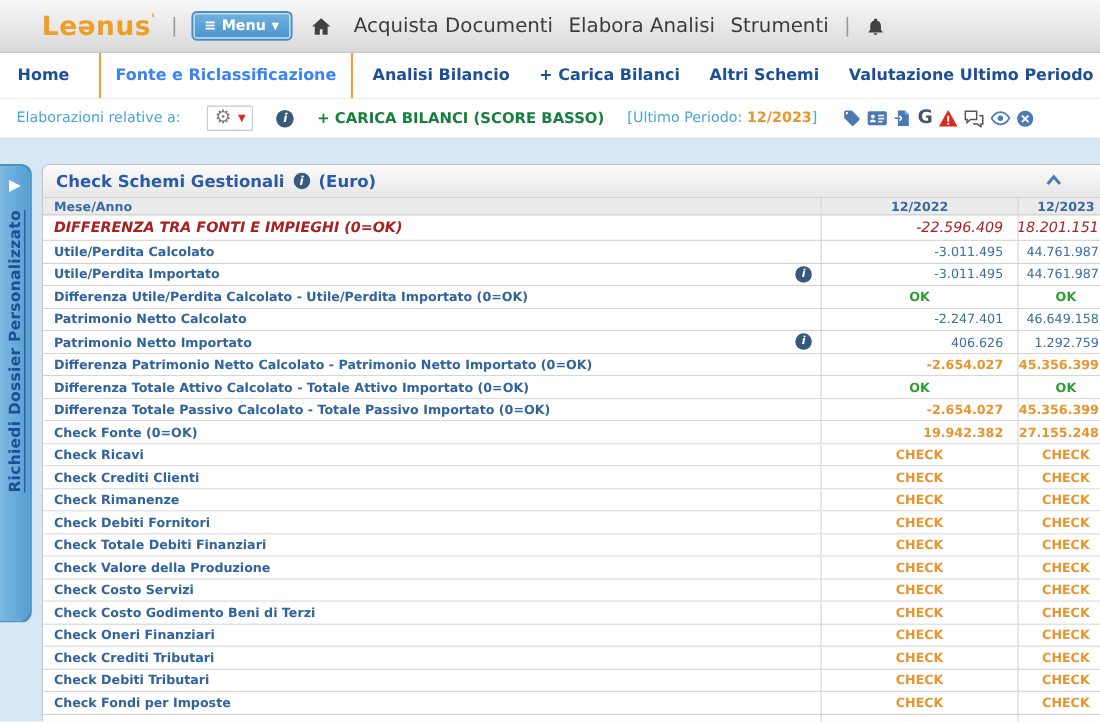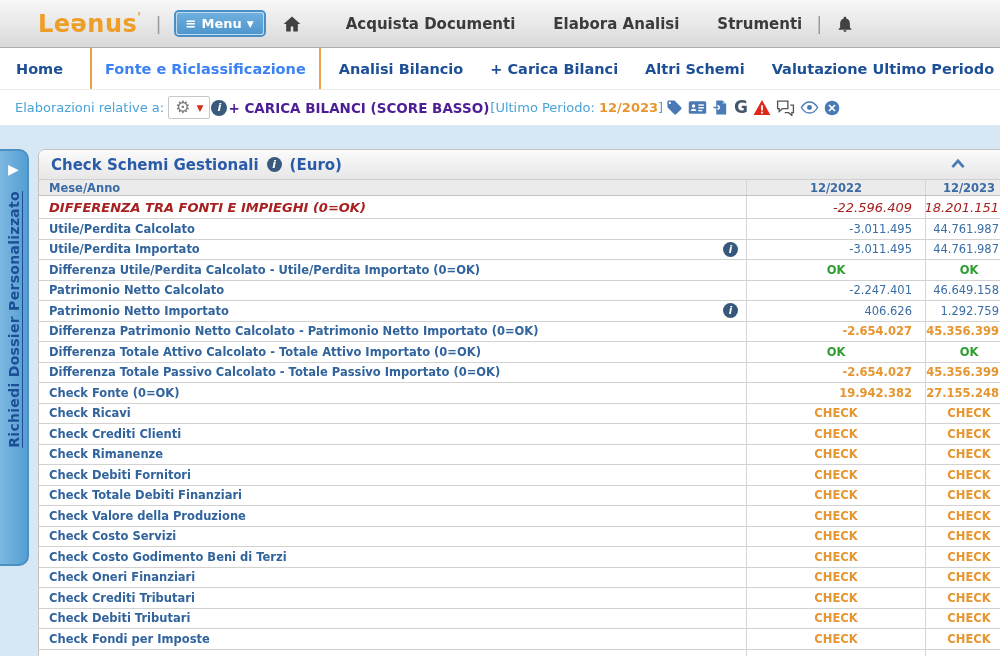--- a/index.html
+++ b/index.html
@@ -9,39 +9,39 @@
   .topbar{ height:48px; background:linear-gradient(#f8f8f8,#d9d9d9); border-bottom:1px solid #adadad;
            display:flex; align-items:center; padding-left:38px; white-space:nowrap; }
   .logo{ font-size:24px; font-weight:bold; color:#ee9d27; letter-spacing:.5px; cursor:pointer; }
   .logo .tm{ font-size:12px; vertical-align:top; }
   .sep{ color:#9a9a9a; font-size:18px; margin:0 14px; font-weight:normal; }
   .menu-btn{ background:linear-gradient(#6fb0de,#4e96cd); border:1px solid #bcd9ee; box-shadow:0 0 0 2px #4a90c6;
              color:#fff; font-weight:bold; font-size:13px; border-radius:3px; padding:3px 9px; margin-right:16px;
              display:inline-flex; align-items:center; gap:5px; cursor:pointer; font-family:inherit; }
   .menu-btn .caret{ font-size:9px; }
   .home-ic{ margin:0 6px 0 2px; display:inline-flex; cursor:pointer; }
-  .topnav-item{ font-size:15px; font-weight:bold; color:#3b3b3b; margin-left:38px; cursor:pointer; }
+  .topnav-item{ font-size:18px; font-weight:normal; color:#3b3b3b; margin-left:14px; cursor:pointer; }
   .bell-ic{ display:inline-flex; cursor:pointer; }
 
   
   .navbar{ height:42px; background:#fff; display:flex; align-items:center; padding-left:16px;
            white-space:nowrap; overflow:hidden; border-bottom:1px solid #ececec; }
   .nav-item{ font-size:14.5px; font-weight:bold; color:#1d4f96; margin-right:27px; cursor:pointer; }
   .nav-item.active{ color:#3b82f6; border:2px solid #e9a344; border-radius:8px; padding:24px 13px; margin-right:18px; }
 
   
-  .toolbar{ height:35px; background:#fff; display:flex; align-items:center; padding-left:15px; white-space:nowrap; gap:1px; }
+  .toolbar{ height:35px; background:#fff; display:flex; align-items:center; padding-left:15px; white-space:nowrap; gap:21px; }
   .tb-label{ font-size:13px; color:#4aa3d8; }
   .gear-btn{ background:#fff; border:1px solid #c7c7c7; border-radius:2px; padding:2px 6px; display:inline-flex;
              align-items:center; gap:6px; cursor:pointer; margin-left:3px; }
   .gear-glyph{ font-size:17px; color:#7d7d7d; line-height:1; }
   .gear-btn .caret{ color:#d92b1f; font-size:9px; }
   .info-circle{ width:16px; height:16px; border-radius:50%; background:#3a5a7d; color:#fff; font-size:11px; font-weight:bold;
                 display:inline-flex; align-items:center; justify-content:center; font-style:italic; cursor:pointer; flex:none; }
-  .alert-link{ font-size:13.5px; font-weight:bold; color:#4c1d95; cursor:pointer; }
+  .alert-link{ font-size:13.5px; font-weight:bold; color:#15803d; cursor:pointer; }
   .period{ font-size:13px; color:#4aa3d8; }
   .period b{ color:#e8952e; font-weight:bold; }
   .tb-icons{ display:inline-flex; align-items:center; gap:5px; margin-left:2px; }
   .tb-icons > span{ display:inline-flex; cursor:pointer; }
   .g-glyph{ font-size:17px; font-weight:bold; color:#44566b; font-family:"DejaVu Sans",sans-serif; line-height:1; }
 
   
   .page{ position:relative; height:532px; background:#d7e7f4; }
 
   .side-tab{ position:absolute; left:0; top:24px; width:29px; height:417px;

